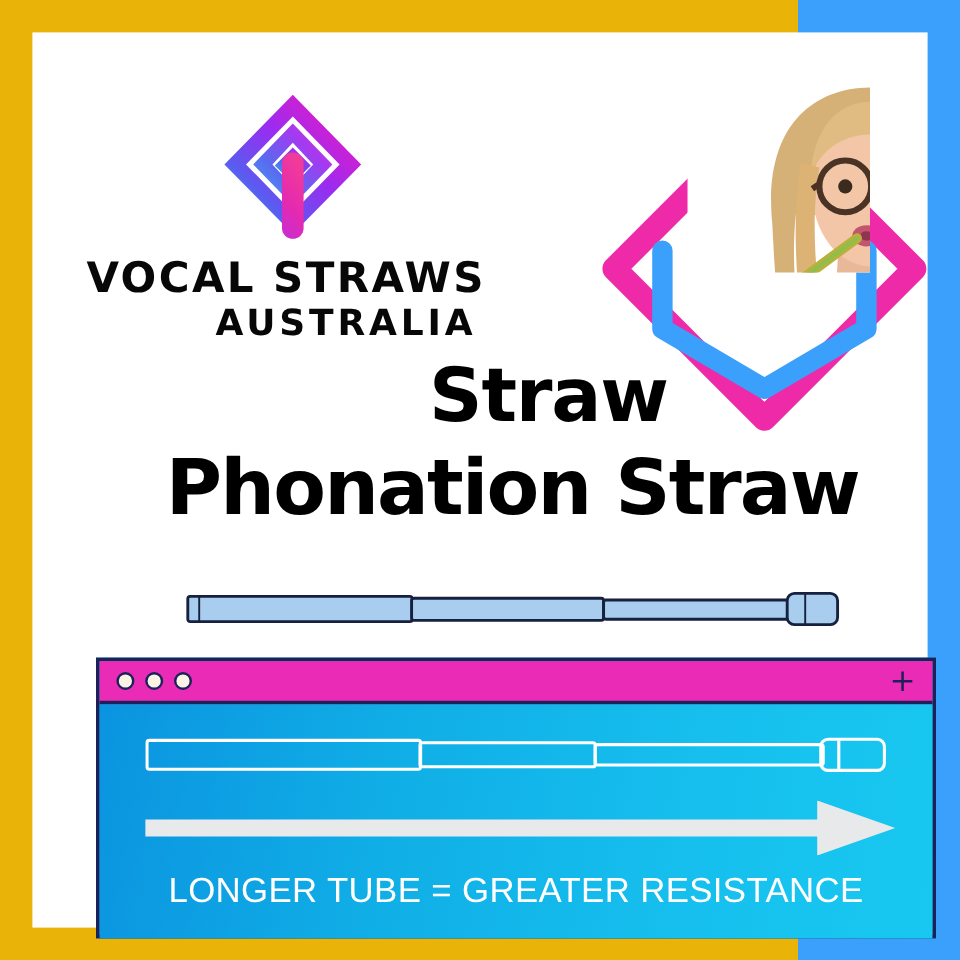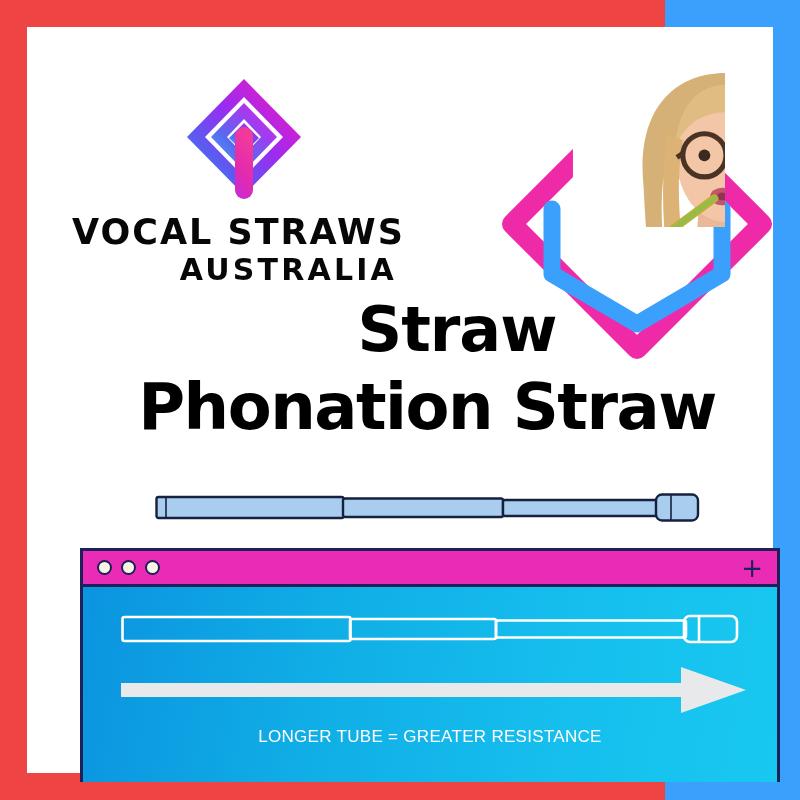--- a/index.html
+++ b/index.html
@@ -3,21 +3,21 @@
 <meta charset="utf-8">
 <style>
   html,body{margin:0;padding:0;}
   body{
     width:800px;height:800px;overflow:hidden;
     font-family:"Liberation Sans","DejaVu Sans",sans-serif;
     background:#3ba0fb;
   }
   .frame{
     position:absolute;left:0;top:0;width:665px;height:800px;
-    background:#ef4444;
+    background:#eab308;
   }
   .card{
     position:absolute;left:27px;top:27px;width:746px;height:746px;
     background:#ffffff;
   }
 
   
   .logo-block{position:absolute;left:45px;top:48px;width:325px;height:215px;}
   .logo-mark{position:absolute;left:108px;top:0;width:128px;height:140px;}
   .logo-mark svg{display:block;width:128px;height:140px;}
@@ -80,21 +80,21 @@
   .panel-body{
     position:relative;height:195px;
     background:linear-gradient(100deg,#0b94e0 0%,#10aee6 35%,#16bfee 70%,#18c8f0 100%);
   }
   .straw-in{position:absolute;left:38px;top:23px;width:620px;height:38px;}
   .straw-in svg{display:block;width:620px;height:38px;}
   .arrow{position:absolute;left:38px;top:80px;width:625px;height:46px;}
   .arrow svg{display:block;width:625px;height:46px;}
   .caption{
     position:absolute;left:0;top:140px;width:100%;text-align:center;
-    color:#ffffff;font-size:17px;letter-spacing:.3px;
+    color:#ffffff;font-size:29px;letter-spacing:.3px;
     font-family:"Liberation Sans","DejaVu Sans",sans-serif;font-weight:400;
   }
 </style>
 </head>
 <body>
 
 <div class="frame">
   <div class="card">
 
     <div class="logo-block">

